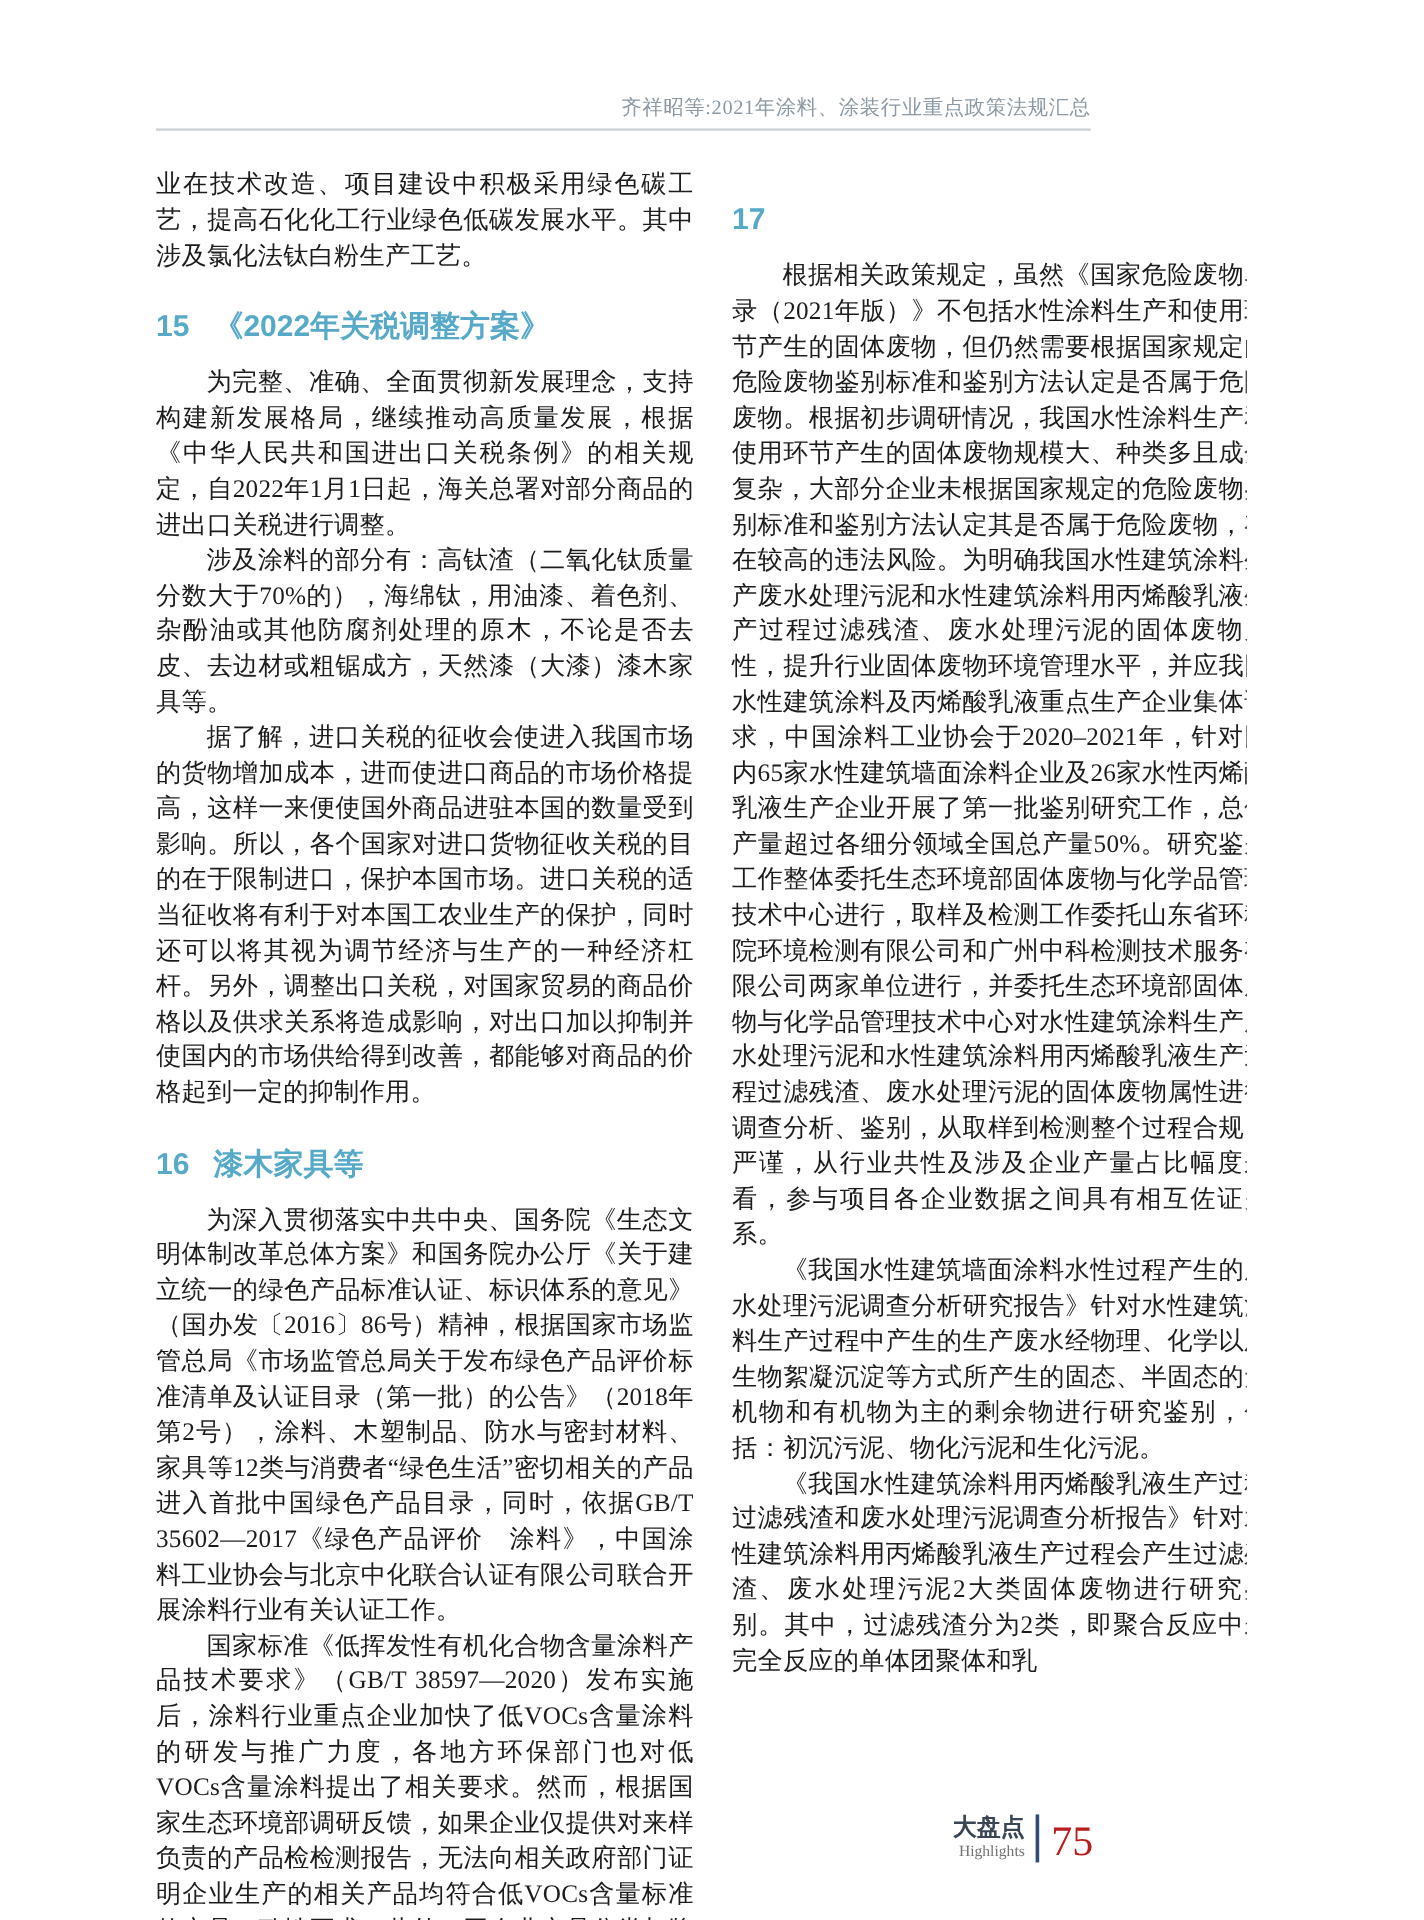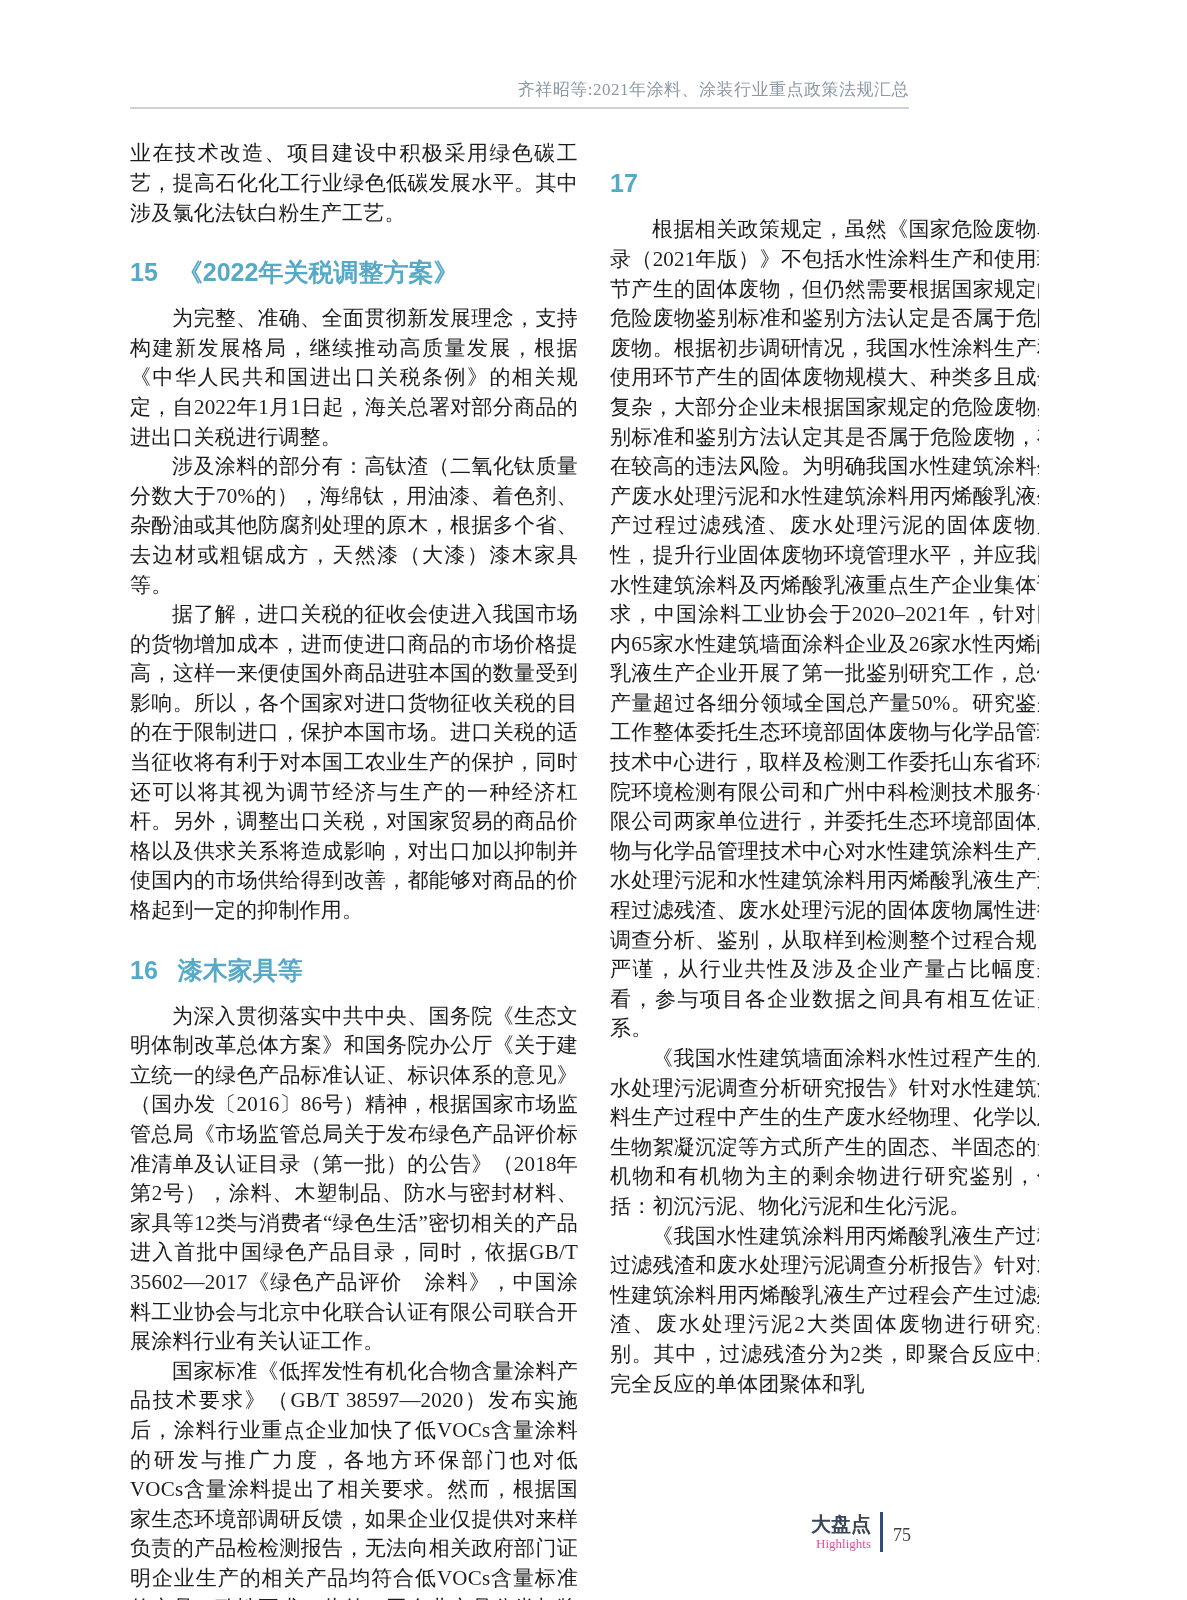--- a/index.html
+++ b/index.html
@@ -83,32 +83,32 @@
   .footer-cn {
     font-family: "Liberation Sans", "DejaVu Sans", sans-serif;
     font-weight: bold;
     font-size: 20px;
     line-height: 20px;
     color: #3a4656;
   }
   .footer-en {
     font-size: 13px;
     line-height: 15px;
-    color: #ec4899;
+    color: #737373;
     margin-top: 2px;
   }
   .footer-bar {
     width: 3px;
     height: 40px;
     background: #2e4d78;
     margin-right: 10px;
   }
   .footer-page {
-    font-size: 18px;
-    color: #404040;
+    font-size: 35px;
+    color: #b91c1c;
     line-height: 1;
     padding-top: 6px;
   }
 </style>
 </head>
 <body>
 
 <div class="page">
 
   <header class="page-header">
@@ -119,21 +119,21 @@
   <main class="page-body">
 
     <div class="column">
       <p class="para no-indent">业在技术改造、项目建设中积极采用绿色碳工艺，提高石化化工行业绿色低碳发展水平。其中涉及氯化法钛白粉生产工艺。</p>
 
       <h2 class="section-heading">
         <span class="sec-num">15</span>
         <span class="sec-title">《2022年关税调整方案》</span>
       </h2>
       <p class="para">为完整、准确、全面贯彻新发展理念，支持构建新发展格局，继续推动高质量发展，根据《中华人民共和国进出口关税条例》的相关规定，自2022年1月1日起，海关总署对部分商品的进出口关税进行调整。</p>
-      <p class="para">涉及涂料的部分有：高钛渣（二氧化钛质量分数大于70%的），海绵钛，用油漆、着色剂、杂酚油或其他防腐剂处理的原木，根据多个省、去边材或粗锯成方，天然漆（大漆）漆木家具等。</p>
+      <p class="para">涉及涂料的部分有：高钛渣（二氧化钛质量分数大于70%的），海绵钛，用油漆、着色剂、杂酚油或其他防腐剂处理的原木，不论是否去皮、去边材或粗锯成方，天然漆（大漆）漆木家具等。</p>
       <p class="para">据了解，进口关税的征收会使进入我国市场的货物增加成本，进而使进口商品的市场价格提高，这样一来便使国外商品进驻本国的数量受到影响。所以，各个国家对进口货物征收关税的目的在于限制进口，保护本国市场。进口关税的适当征收将有利于对本国工农业生产的保护，同时还可以将其视为调节经济与生产的一种经济杠杆。另外，调整出口关税，对国家贸易的商品价格以及供求关系将造成影响，对出口加以抑制并使国内的市场供给得到改善，都能够对商品的价格起到一定的抑制作用。</p>
 
       <h2 class="section-heading">
         <span class="sec-num">16</span>
         <span class="sec-title">漆木家具等</span>
       </h2>
       <p class="para">为深入贯彻落实中共中央、国务院《生态文明体制改革总体方案》和国务院办公厅《关于建立统一的绿色产品标准认证、标识体系的意见》（国办发〔2016〕86号）精神，根据国家市场监管总局《市场监管总局关于发布绿色产品评价标准清单及认证目录（第一批）的公告》（2018年第2号），涂料、木塑制品、防水与密封材料、家具等12类与消费者“绿色生活”密切相关的产品进入首批中国绿色产品目录，同时，依据GB/T 35602—2017《绿色产品评价　涂料》，中国涂料工业协会与北京中化联合认证有限公司联合开展涂料行业有关认证工作。</p>
       <p class="para">国家标准《低挥发性有机化合物含量涂料产品技术要求》（GB/T 38597—2020）发布实施后，涂料行业重点企业加快了低VOCs含量涂料的研发与推广力度，各地方环保部门也对低VOCs含量涂料提出了相关要求。然而，根据国家生态环境部调研反馈，如果企业仅提供对来样负责的产品检检测报告，无法向相关政府部门证明企业生产的相关产品均符合低VOCs含量标准的产品一致性要求。此外，因企业产品分类与牌号众多，涂装及流通环节消费者与执法者难以将包装与检测报告相对应。为解决以上问题，根据多个省</p>
     </div>
 

